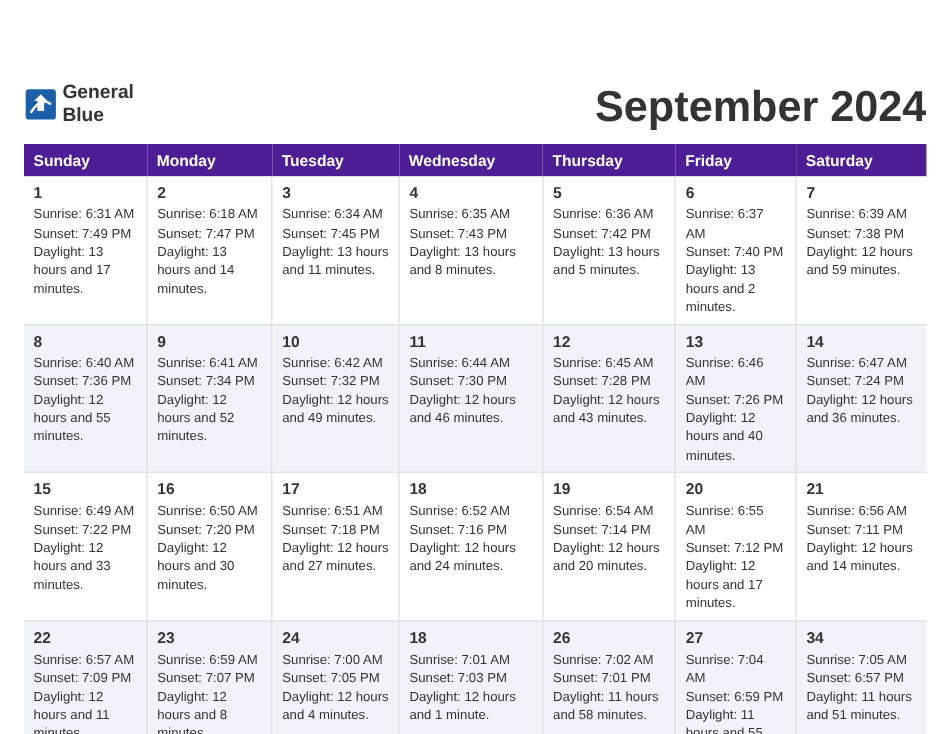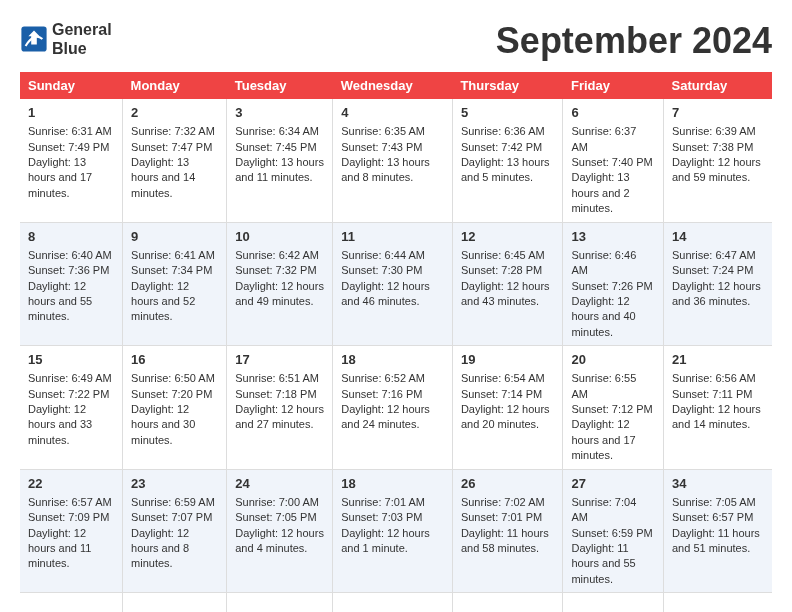--- a/index.html
+++ b/index.html
@@ -8,20 +8,21 @@
       background: #fff;
       width: 792px;
       min-height: 612px;
       padding: 20px;
     }
     .header-area {
       display: flex;
       justify-content: space-between;
       align-items: flex-start;
       margin-bottom: 10px;
+      margin-top: 48px;
     }
     .logo {
       display: flex;
       align-items: center;
       gap: 4px;
     }
     .logo-text {
       font-size: 16px;
       font-weight: bold;
       color: #333;
@@ -45,21 +46,21 @@
     .location {
       font-size: 16px;
       color: #555;
     }
     table {
       width: 100%;
       border-collapse: collapse;
       font-size: 11px;
     }
     thead tr th {
-      background-color: #ef4444;
+      background-color: #4c1d95;
       color: white;
       padding: 6px 8px;
       text-align: left;
       font-size: 13px;
       font-weight: bold;
     }
     tbody tr {
       border-bottom: 1px solid #ddd;
     }
     tbody tr:nth-child(even) {
@@ -120,21 +121,21 @@
         <th>Tuesday</th>
         <th>Wednesday</th>
         <th>Thursday</th>
         <th>Friday</th>
         <th>Saturday</th>
       </tr>
   </thead>
   <tbody id="calendar-body">
   <tr class="week-row">
         <td><span class="day-num">1</span><span>Sunrise: 6:31 AM</span><br><span>Sunset: 7:49 PM</span><br><span>Daylight: 13 hours and 17 minutes.</span></td>
-        <td><span class="day-num">2</span><span>Sunrise: 7:32 AM</span><br><span>Sunset: 7:47 PM</span><br><span>Daylight: 13 hours and 14 minutes.</span></td>
+        <td><span class="day-num">2</span><span>Sunrise: 6:18 AM</span><br><span>Sunset: 7:47 PM</span><br><span>Daylight: 13 hours and 14 minutes.</span></td>
         <td><span class="day-num">3</span><span>Sunrise: 6:34 AM</span><br><span>Sunset: 7:45 PM</span><br><span>Daylight: 13 hours and 11 minutes.</span></td>
         <td><span class="day-num">4</span><span>Sunrise: 6:35 AM</span><br><span>Sunset: 7:43 PM</span><br><span>Daylight: 13 hours and 8 minutes.</span></td>
         <td><span class="day-num">5</span><span>Sunrise: 6:36 AM</span><br><span>Sunset: 7:42 PM</span><br><span>Daylight: 13 hours and 5 minutes.</span></td>
         <td><span class="day-num">6</span><span>Sunrise: 6:37 AM</span><br><span>Sunset: 7:40 PM</span><br><span>Daylight: 13 hours and 2 minutes.</span></td>
         <td><span class="day-num">7</span><span>Sunrise: 6:39 AM</span><br><span>Sunset: 7:38 PM</span><br><span>Daylight: 12 hours and 59 minutes.</span></td>
       </tr>
       <tr class="week-row">
         <td><span class="day-num">8</span><span>Sunrise: 6:40 AM</span><br><span>Sunset: 7:36 PM</span><br><span>Daylight: 12 hours and 55 minutes.</span></td>
         <td><span class="day-num">9</span><span>Sunrise: 6:41 AM</span><br><span>Sunset: 7:34 PM</span><br><span>Daylight: 12 hours and 52 minutes.</span></td>
         <td><span class="day-num">10</span><span>Sunrise: 6:42 AM</span><br><span>Sunset: 7:32 PM</span><br><span>Daylight: 12 hours and 49 minutes.</span></td>

